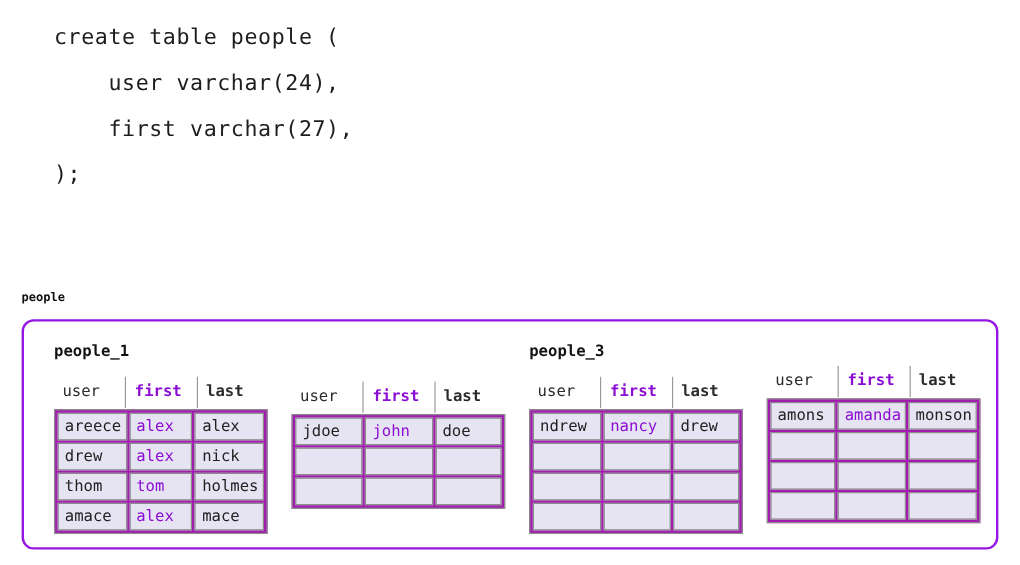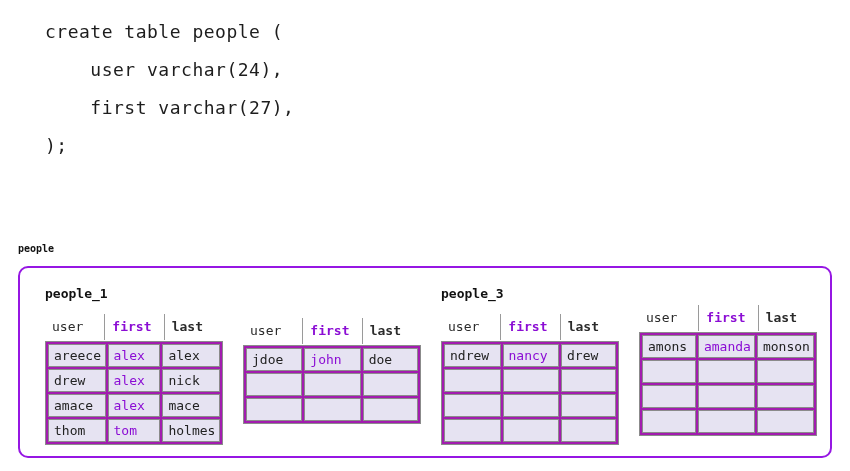--- a/index.html
+++ b/index.html
@@ -140,29 +140,29 @@
                 <td class="">areece</td>
                 <td class="accent">alex</td>
                 <td class="">alex</td>
               </tr>
               <tr>
                 <td class="">drew</td>
                 <td class="accent">alex</td>
                 <td class="">nick</td>
               </tr>
               <tr>
+                <td class="">thom</td>
+                <td class="accent">tom</td>
+                <td class="">holmes</td>
+              </tr>
+              <tr>
                 <td class="">amace</td>
                 <td class="accent">alex</td>
                 <td class="">mace</td>
               </tr>
-              <tr>
-                <td class="">thom</td>
-                <td class="accent">tom</td>
-                <td class="">holmes</td>
-              </tr>
             </tbody>
           </table>
         </div>
         <div class="shard">
           <div class="shard-header">
             <div class="hdr-cell">user</div>
             <div class="hdr-cell accent">first</div>
             <div class="hdr-cell">last</div>
           </div>
           <table class="grid">

